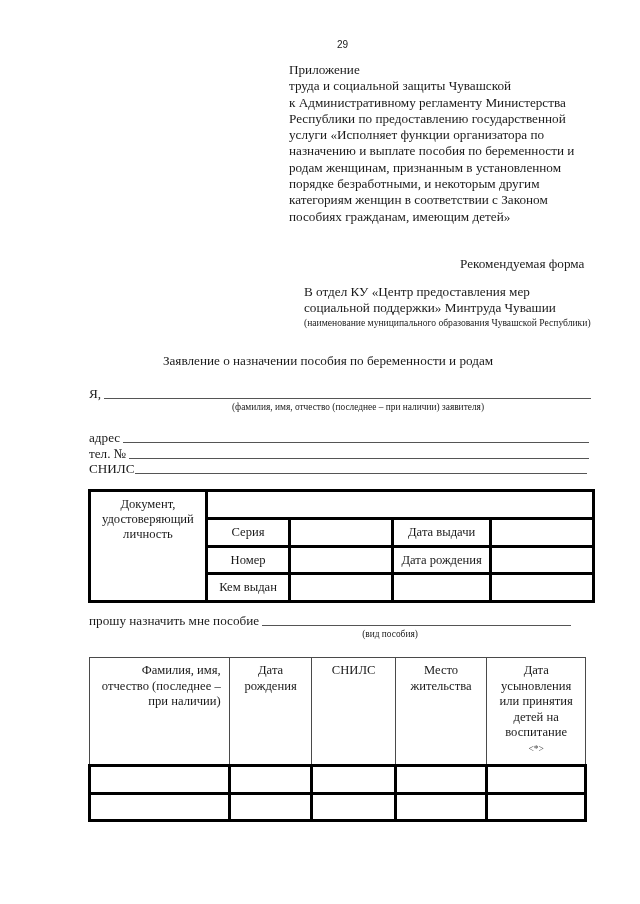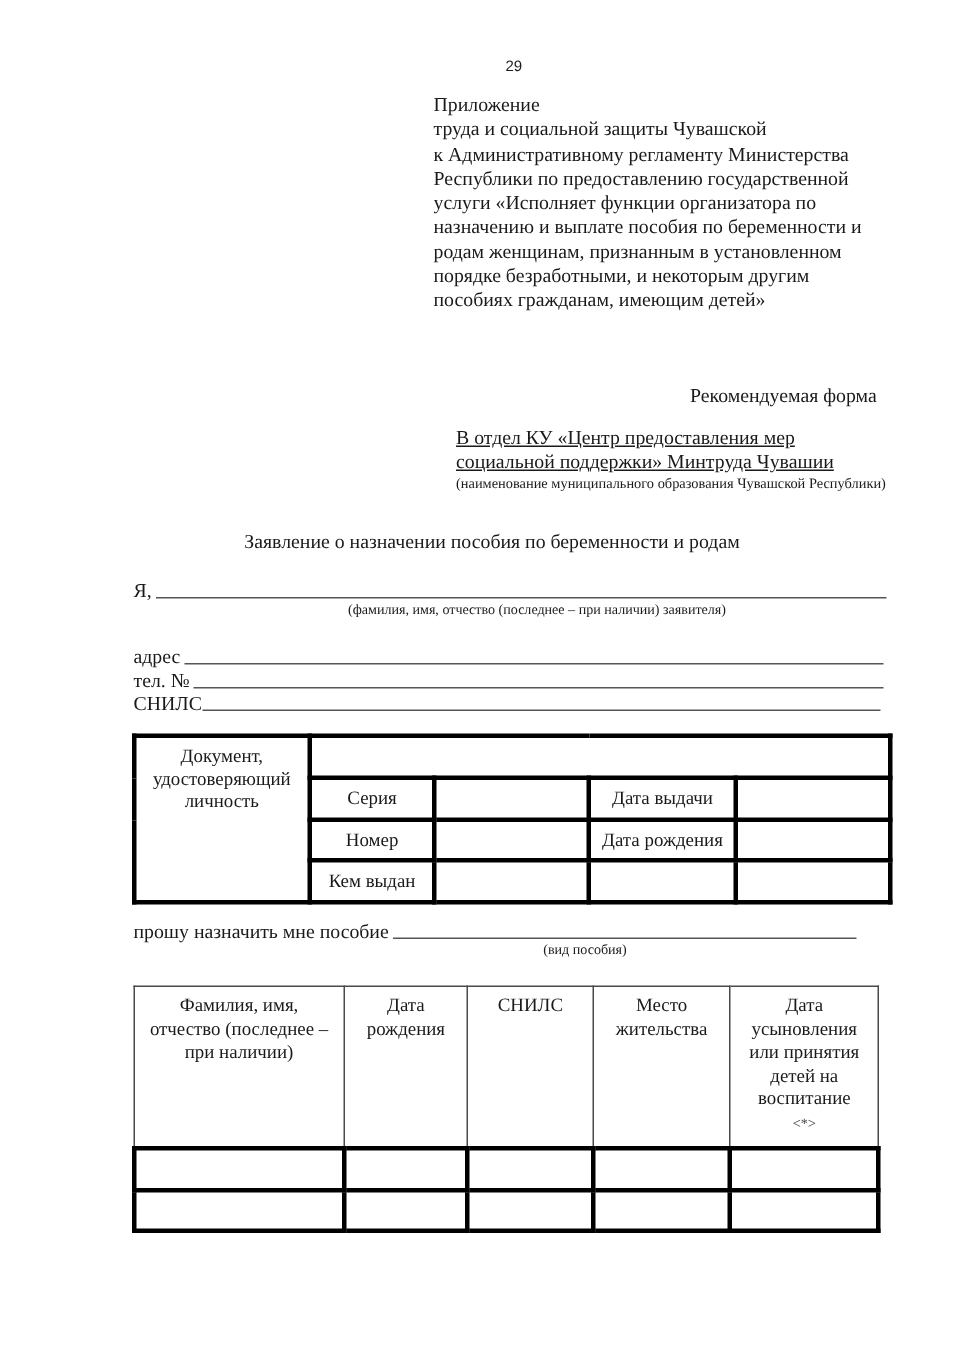--- a/index.html
+++ b/index.html
@@ -4,21 +4,21 @@
 <style>
   html, body { margin: 0; padding: 0; background: #ffffff; }
   body { width: 640px; height: 904px; position: relative; overflow: hidden;
          font-family: "Liberation Serif", serif; color: #1a1a1a; }
   .abs { position: absolute; }
   .page-num { left: 337px; top: 39px; font-family: "Liberation Sans", sans-serif; font-size: 10px; }
   .appendix { left: 289px; top: 62px; width: 320px; font-size: 13.2px; line-height: 16.3px; }
   .appendix div { white-space: nowrap; }
   .recommended { left: 460px; top: 256px; font-size: 13.2px; }
   .dept { left: 304px; top: 284px; width: 292px; font-size: 13.2px; line-height: 16px; }
-  .dept div { white-space: nowrap; text-decoration: underline; }
+  .dept div { white-space: nowrap; }
   .dept-note { left: 304px; top: 317px; width: 292px; font-size: 9.6px; line-height: 11.5px;
                text-align: justify; text-align-last: left; }
   .title { left: 0; width: 640px; top: 353px; text-align: center; font-size: 13.2px; padding-left: 16px; box-sizing: border-box; }
   .line-row { left: 89px; font-size: 13.2px; display: flex; align-items: flex-end; white-space: nowrap; }
   .line-row .fill { border-bottom: 1px solid #555; height: 1px; margin-bottom: 3px; margin-left: 3px; flex: 1; }
   .hint { font-size: 9.4px; text-align: center; white-space: nowrap; }
   table { border-collapse: collapse; position: absolute; font-size: 12.6px; }
   td { border: 3px solid #000000; padding: 0; vertical-align: top; text-align: center; line-height: 15px; }
   .t1 td.mid { vertical-align: middle; }
   .t2 th { border: 1px solid #4a4a4a; font-weight: normal; vertical-align: top; text-align: center;
@@ -32,20 +32,21 @@
 
 <div class="abs appendix">
   <div>Приложение</div>
   <div>труда и социальной защиты Чувашской</div>
   <div>к Административному регламенту Министерства</div>
   <div>Республики по предоставлению государственной</div>
   <div>услуги «Исполняет функции организатора по</div>
   <div>назначению и выплате пособия по беременности и</div>
   <div>родам женщинам, признанным в установленном</div>
   <div>порядке безработными, и некоторым другим</div>
+  <div>категориям женщин в соответствии с Законом</div>
   <div>пособиях гражданам, имеющим детей»</div>
 </div>
 
 <div class="abs recommended">Рекомендуемая форма</div>
 
 <div class="abs dept">
   <div>В отдел КУ «Центр предоставления мер</div>
   <div>социальной поддержки» Минтруда Чувашии</div>
 </div>
 <div class="abs dept-note">(наименование муниципального образования Чувашской Республики)</div>
@@ -114,21 +115,21 @@
 <table class="t2" style="left:88px; top:657px; width:499px;">
   <colgroup>
     <col style="width:141px">
       <col style="width:83px">
       <col style="width:84px">
       <col style="width:92px">
       <col style="width:99px">
   </colgroup>
   <tbody>
       <tr style="height:108px">
-    <th style="padding-left:8px;padding-right:8px;">Фамилия, имя, отчество (последнее – при наличии)</th>
+    <th style="padding-left:8px;padding-right:8px;text-align:right;">Фамилия, имя, отчество (последнее – при наличии)</th>
     <th style="padding-left:8px;padding-right:8px;">Дата рождения</th>
     <th>СНИЛС</th>
     <th style="padding-left:6px;padding-right:6px;">Место жительства</th>
     <th style="padding-left:4px;padding-right:4px;">
       <span>Дата усыновления или принятия детей на воспитание</span><br>
       <span class="small">&lt;*&gt;</span>
     </th>
   </tr>
   <tr style="height:28px">
     <td></td>

